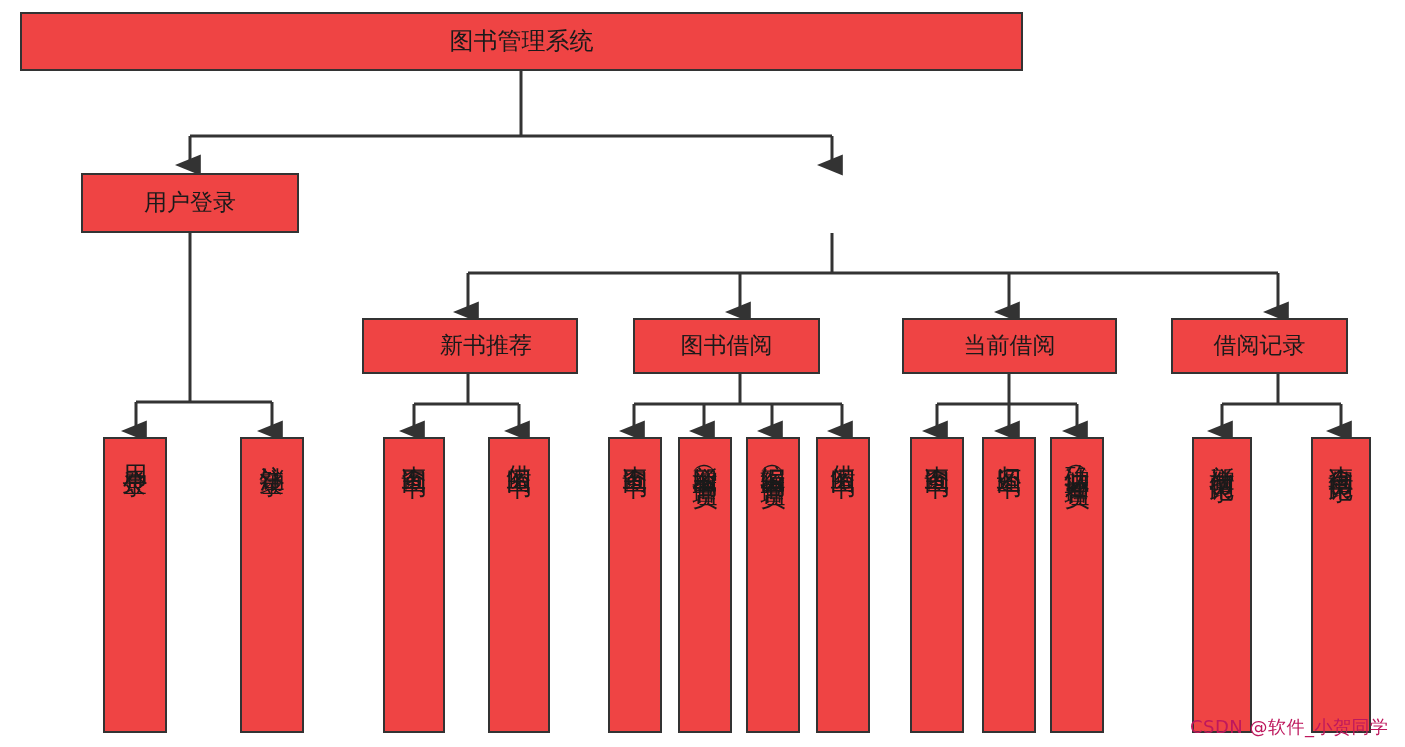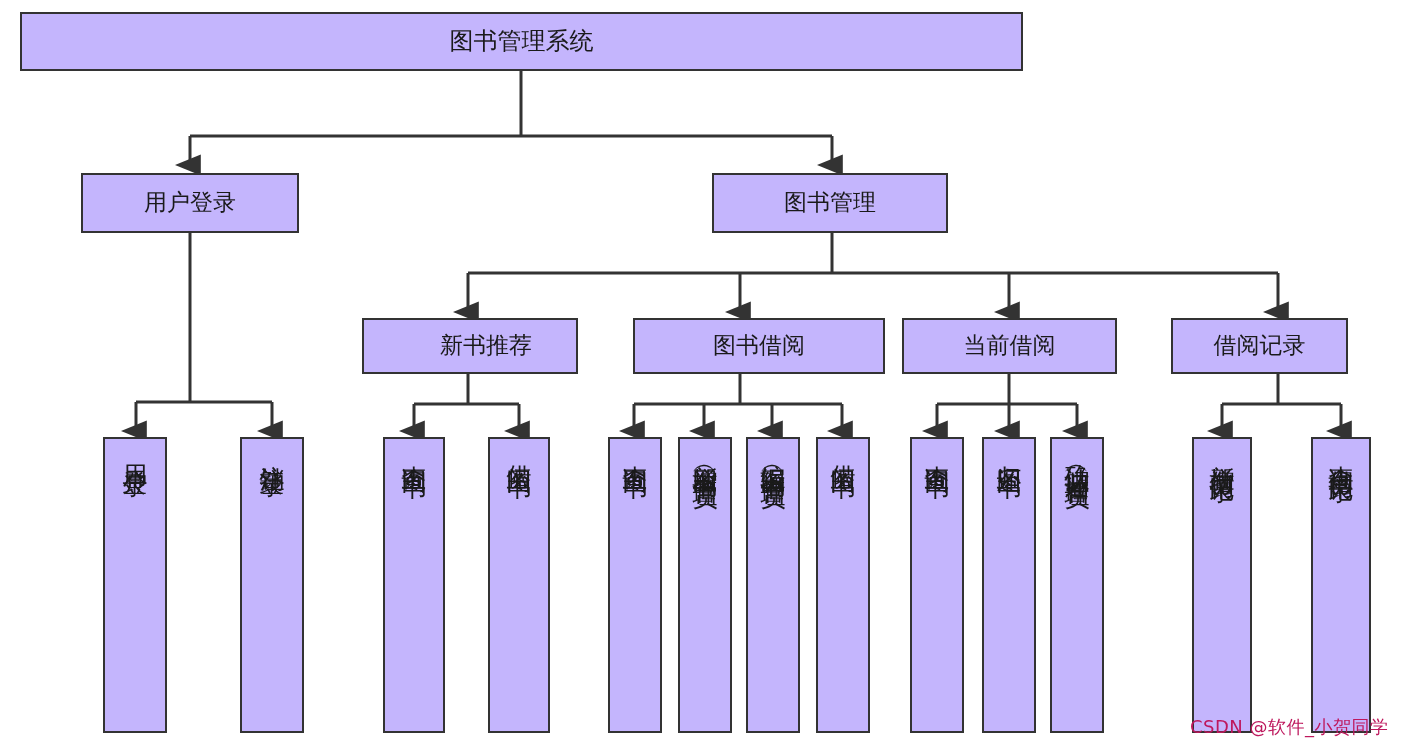--- a/index.html
+++ b/index.html
@@ -23,21 +23,21 @@
     left: 0;
     top: 0;
     width: 1405px;
     height: 747px;
     pointer-events: none;
   }
   .node {
     position: absolute;
     box-sizing: border-box;
     border: 2px solid #333333;
-    background: #c4b5fd;
+    background: #ef4444;
     display: flex;
     align-items: center;
     justify-content: center;
     z-index: 2;
   }
   .node .label {
     color: #1a1a1a;
     text-align: center;
     line-height: 1.18;
     white-space: nowrap;
@@ -127,29 +127,26 @@
   </svg>
 
   <div class="node horiz root" style="left:20px; top:12px; width:1003px; height:59px;">
     <span class="label">图书管理系统</span>
   </div>
 
   <div class="node horiz" style="left:81px; top:173px; width:218px; height:60px;">
     <span class="label">用户登录</span>
   </div>
 
-  <div class="node horiz" style="left:712px; top:173px; width:236px; height:60px;">
-    <span class="label">图书管理</span>
-  </div>
 
   <div class="node horiz" style="left:362px; top:318px; width:216px; height:56px;padding-left:32px;">
     <span class="label">新书推荐</span>
   </div>
 
-  <div class="node horiz" style="left:633px; top:318px; width:252px; height:56px;">
+  <div class="node horiz" style="left:633px; top:318px; width:187px; height:56px;">
     <span class="label">图书借阅</span>
   </div>
 
   <div class="node horiz" style="left:902px; top:318px; width:215px; height:56px;">
     <span class="label">当前借阅</span>
   </div>
 
   <div class="node horiz" style="left:1171px; top:318px; width:177px; height:56px;">
     <span class="label">借阅记录</span>
   </div>

